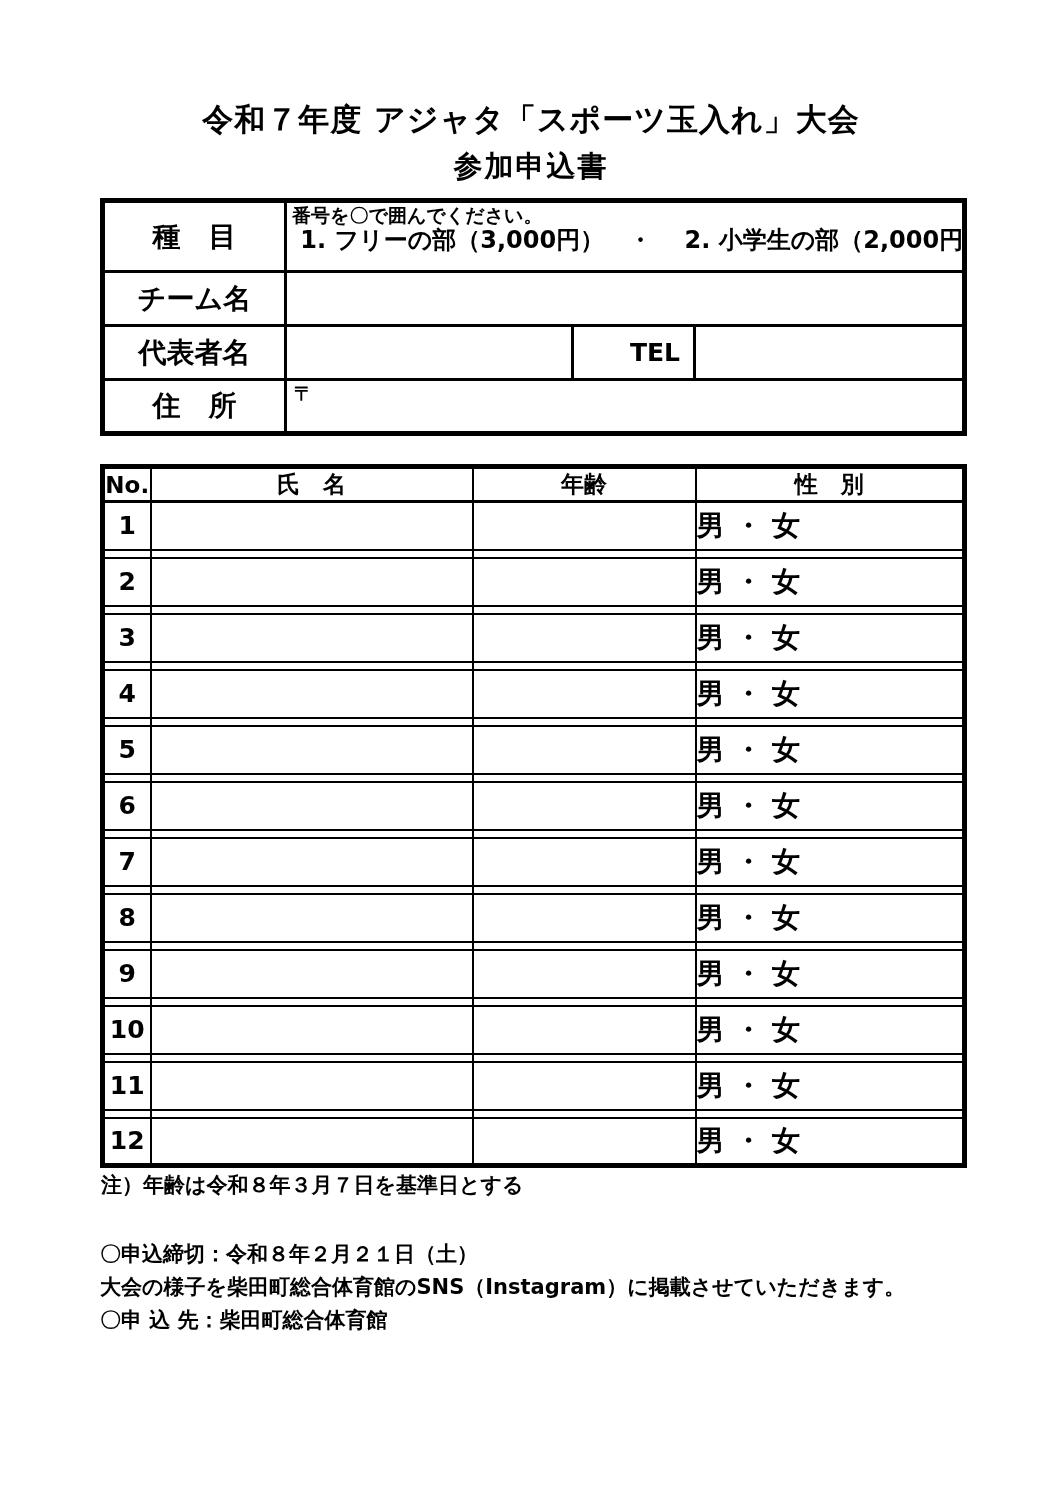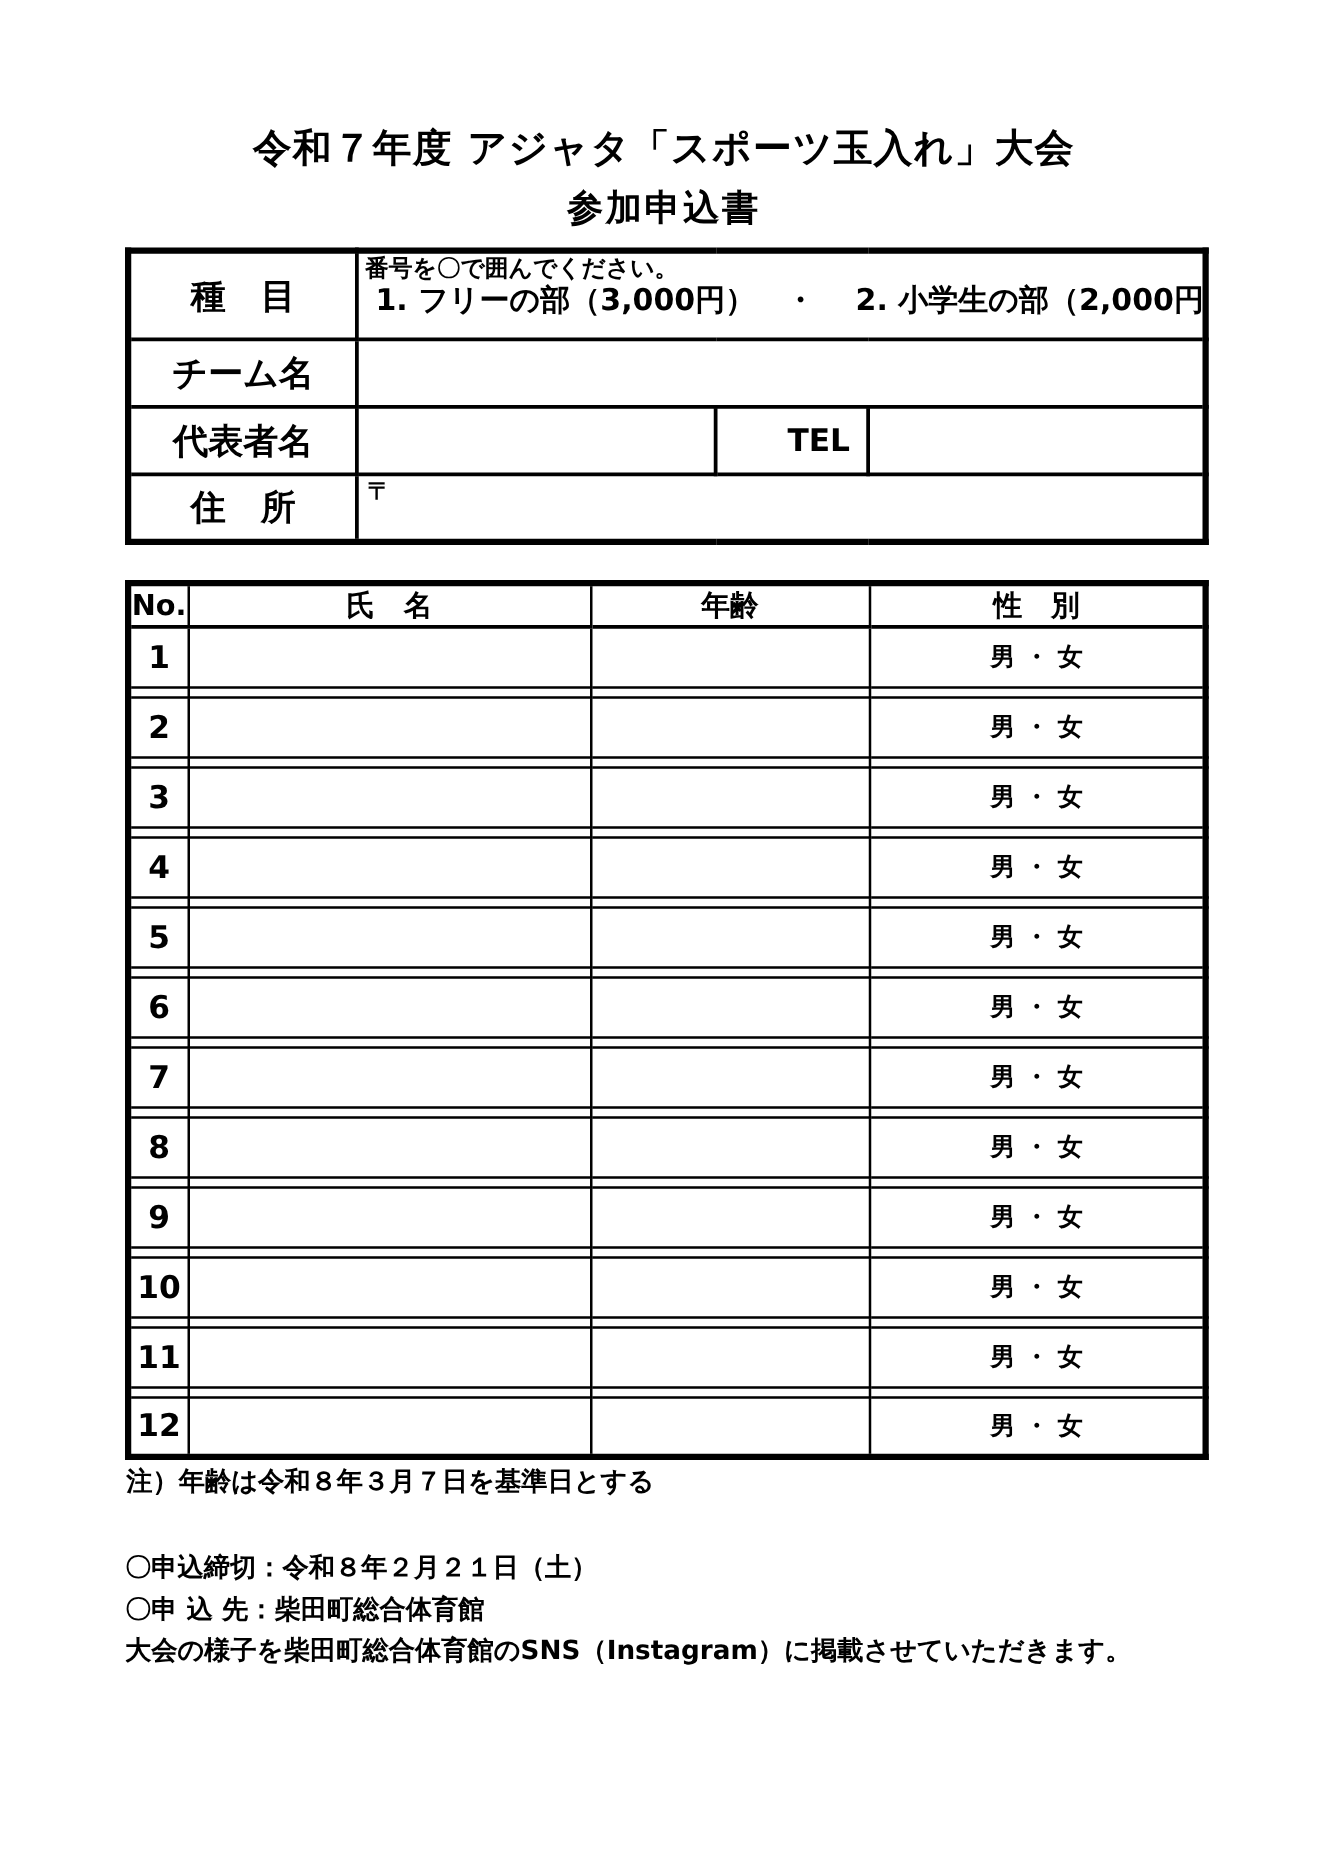--- a/index.html
+++ b/index.html
@@ -46,21 +46,21 @@
   .members { margin-top:28px; border:5px solid #000;padding-left:27px; }
   .members th, .members td { border:2px solid #000; padding:0; overflow:hidden; }
   .members thead tr { height:29px; }
   .members thead th {
     font-size:23px; font-weight:bold; text-align:center;
     border-bottom:3px solid #000;
   }
   .members tr.mrow { height:48px; }
   .members tr.srow { height:8px; }
   .members td.c-no { text-align:center; font-size:25px; }
-  .members td.c-gender { text-align:center; font-size:20px; white-space:pre; }
+  .members td.c-gender { text-align:left; font-size:28px; white-space:pre; }
 
   .note {
     margin:4px 0 0 1px;
     font-size:21px; line-height:27px; white-space:pre;
   }
   .footer { margin-top:39px; }
   .footer p { margin:0; font-size:21px; line-height:33px; white-space:pre; }
 </style>
 </head>
 <body>
@@ -259,18 +259,18 @@
           <td class="c-age"></td>
           <td class="c-gender">男 ・ 女</td>
         </tr>
       </tbody>
     </table>
 
     <p class="note">注）年齢は令和８年３月７日を基準日とする</p>
 
     <div class="footer">
       <p>〇申込締切：令和８年２月２１日（土）</p>
+      <p>大会の様子を柴田町総合体育館のSNS（Instagram）に掲載させていただきます。</p>
       <p>〇申 込 先：柴田町総合体育館</p>
-      <p>大会の様子を柴田町総合体育館のSNS（Instagram）に掲載させていただきます。</p>
     </div>
 
   </div>
 </div>
 
 </body></html>

